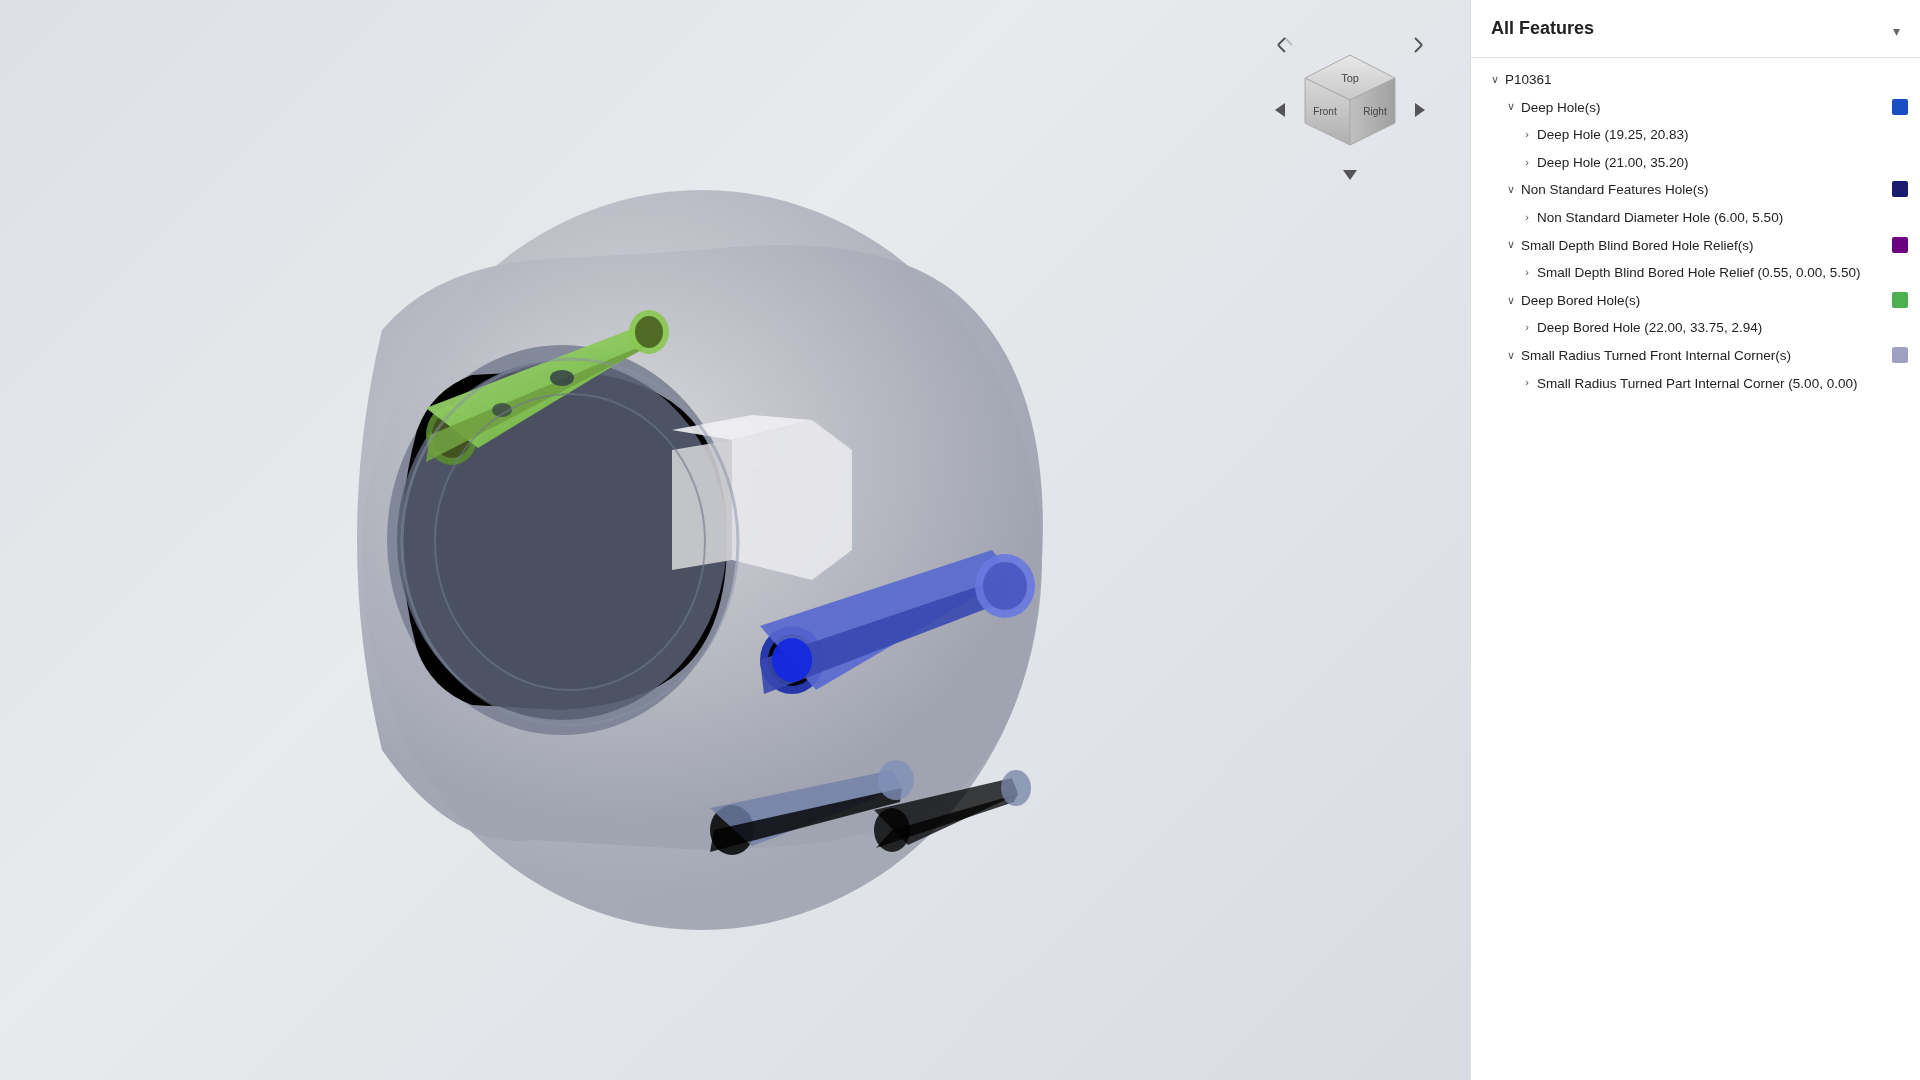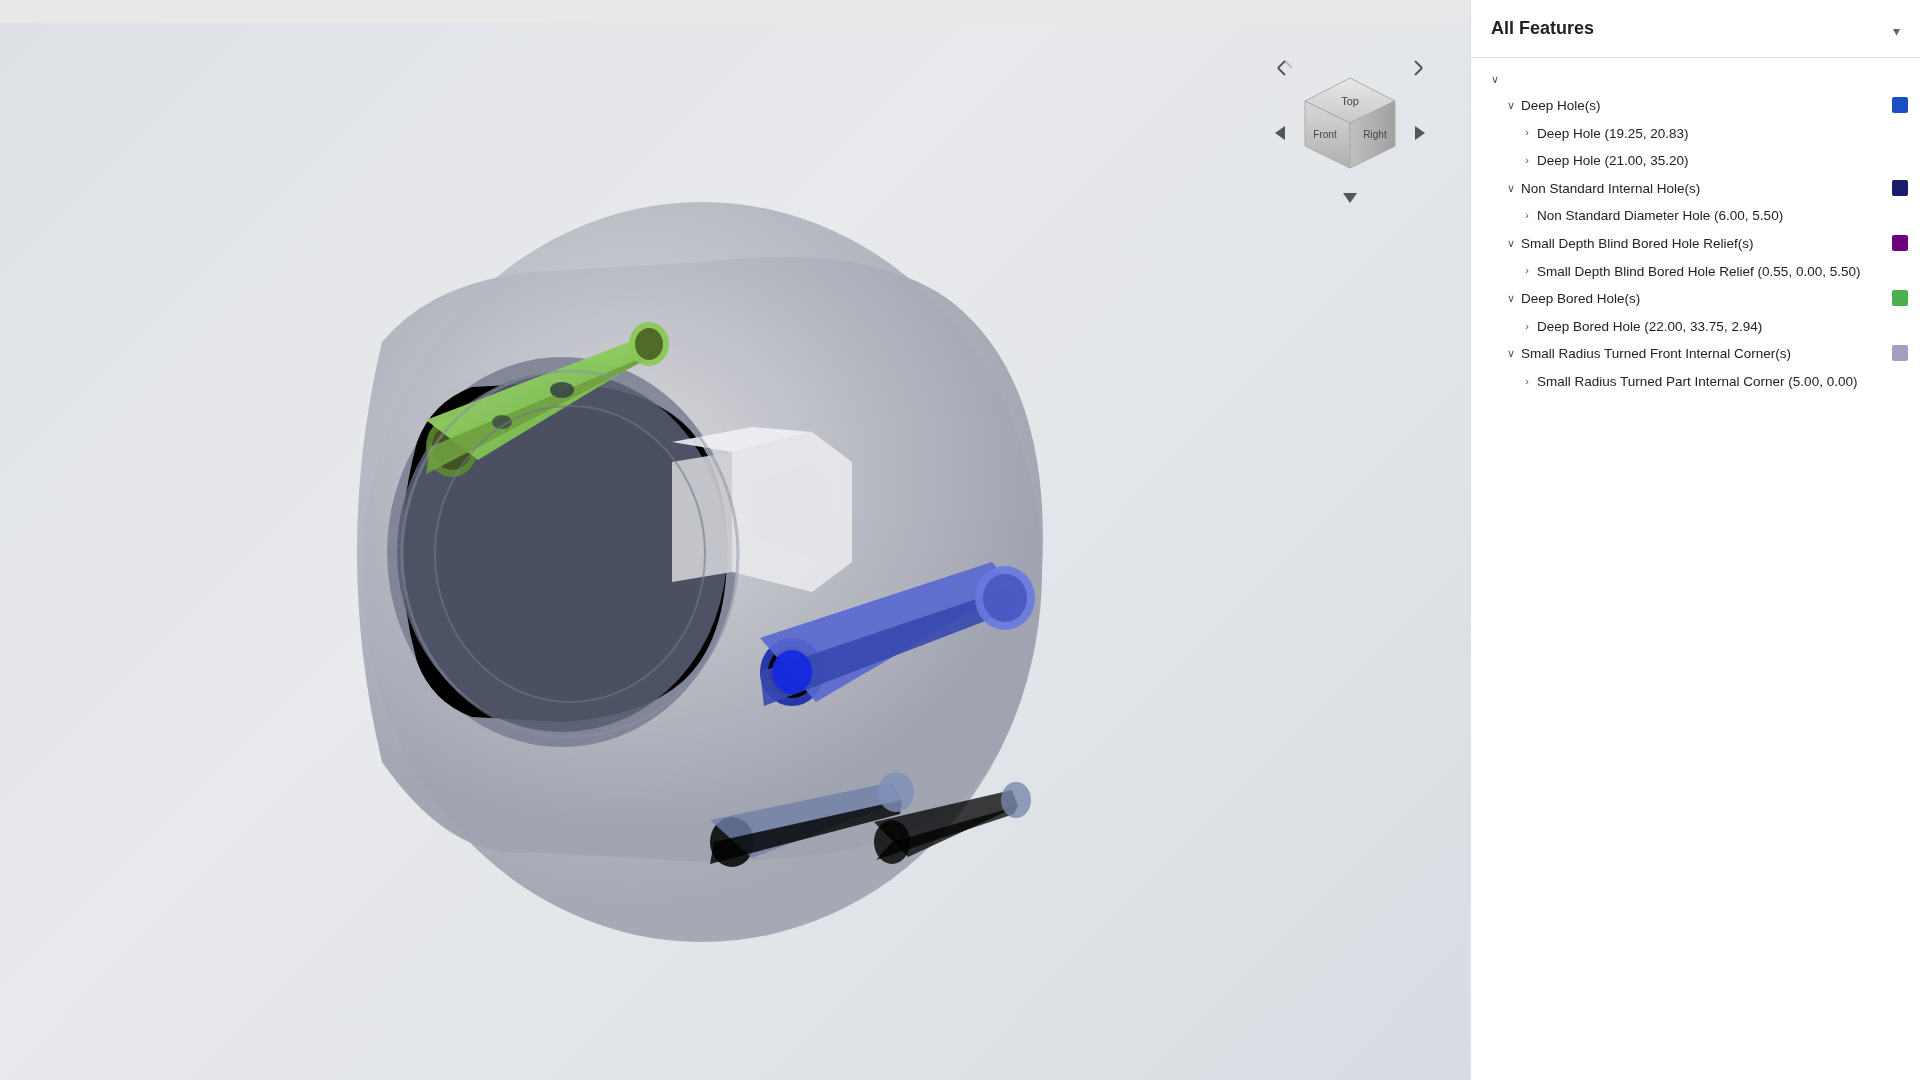--- a/index.html
+++ b/index.html
@@ -11,21 +11,20 @@
       font-family: -apple-system, BlinkMacSystemFont, 'Segoe UI', Arial, sans-serif;
       display: flex;
     }
 
     
     .viewport {
       flex: 1;
       position: relative;
       background: linear-gradient(135deg, #dde0e5 0%, #e8eaed 40%, #d8dce2 100%);
       overflow: hidden;
-      margin-top: 23px;
     }
 
     
     .nav-cube-container {
       position: absolute;
       top: 30px;
       right: 40px;
       width: 160px;
       height: 160px;
     }
@@ -300,39 +299,40 @@
 <div class="right-panel">
   <div class="panel-header">
     <span class="panel-header-title">All Features</span>
     <span class="panel-header-chevron">▾</span>
   </div>
 
   <div class="feature-tree">
 
     <div class="tree-item">
       <span class="tree-toggle indent-1">∨</span>
+      <span class="tree-label">P10361</span>
     </div>
 
     <div class="tree-item">
       <span class="tree-toggle indent-2">∨</span>
       <span class="tree-label">Deep Hole(s)</span>
       <span class="color-swatch" style="background:#1a4fc4;"></span>
     </div>
     <div class="tree-item">
       <span class="tree-toggle indent-3">›</span>
       <span class="tree-label">Deep Hole (19.25, 20.83)</span>
     </div>
     <div class="tree-item">
       <span class="tree-toggle indent-3">›</span>
       <span class="tree-label">Deep Hole (21.00, 35.20)</span>
     </div>
 
     <div class="tree-item">
       <span class="tree-toggle indent-2">∨</span>
-      <span class="tree-label">Non Standard Internal Hole(s)</span>
+      <span class="tree-label">Non Standard Features Hole(s)</span>
       <span class="color-swatch" style="background:#1a1a6e;"></span>
     </div>
     <div class="tree-item">
       <span class="tree-toggle indent-3">›</span>
       <span class="tree-label">Non Standard Diameter Hole (6.00, 5.50)</span>
     </div>
 
     <div class="tree-item">
       <span class="tree-toggle indent-2">∨</span>
       <span class="tree-label">Small Depth Blind Bored Hole Relief(s)</span>

